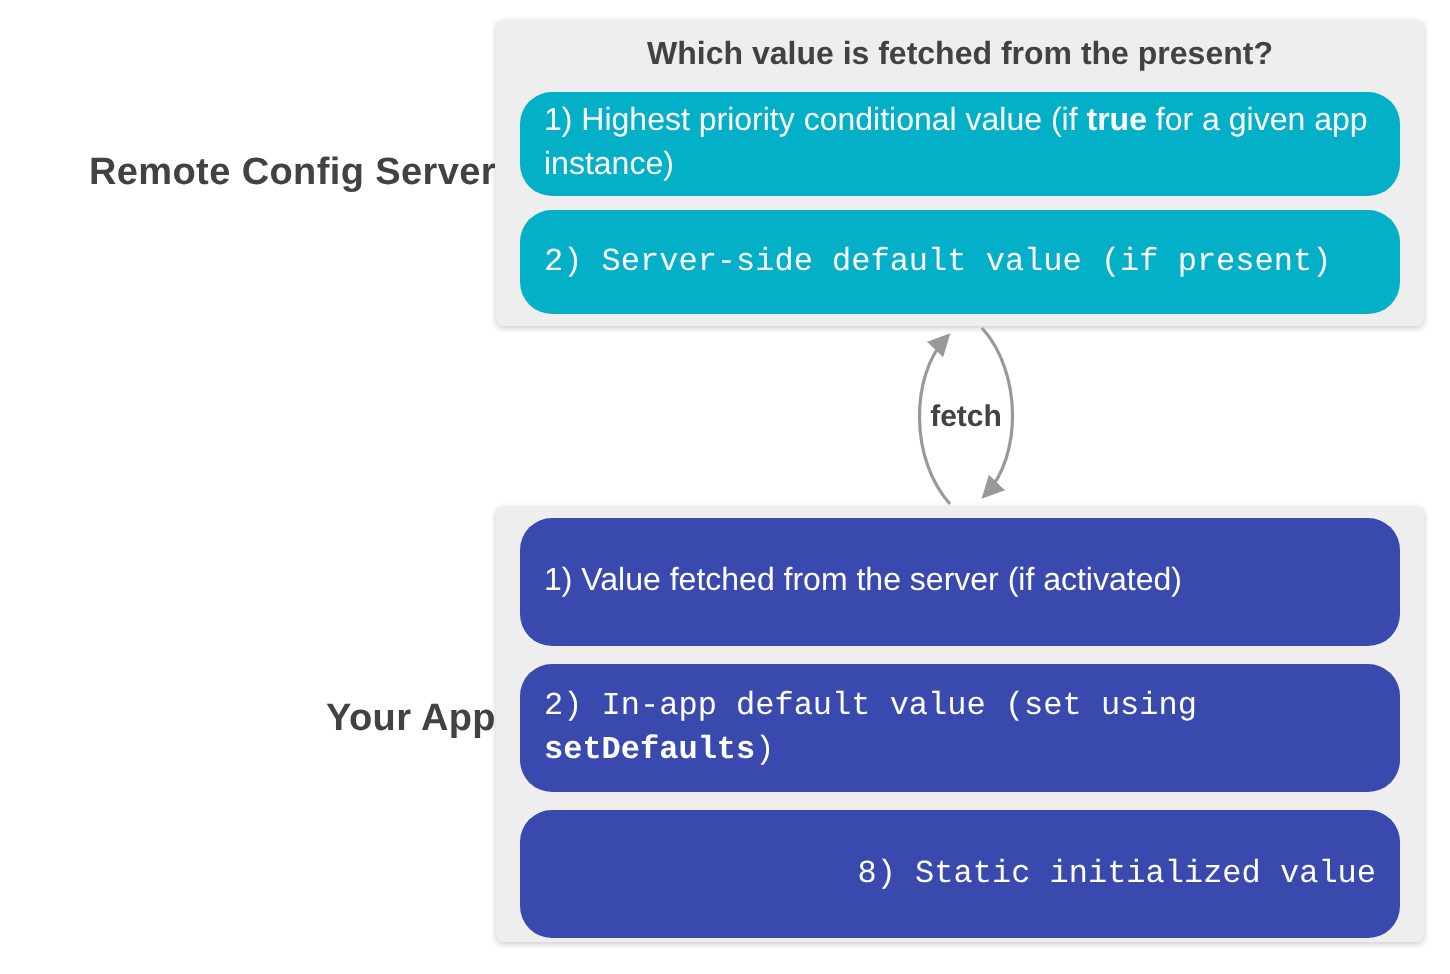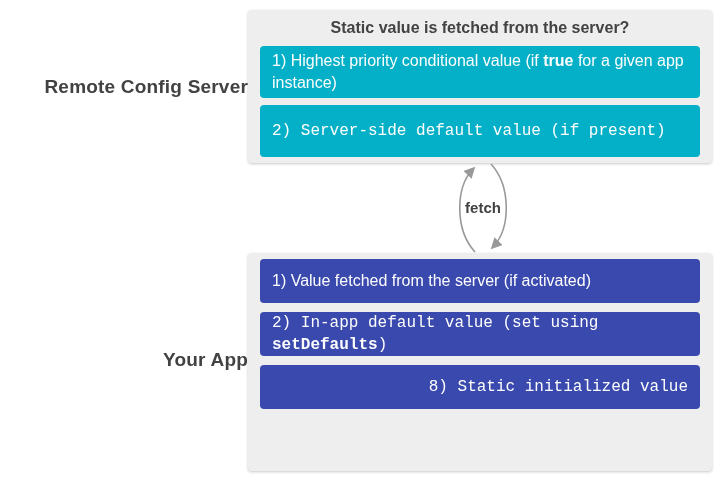--- a/index.html
+++ b/index.html
@@ -43,34 +43,34 @@
 
   .panel-title {
     font-size: 16px;
     font-weight: bold;
     color: var(--dark-text, #424242);
     text-align: center;
     line-height: 24px;
     margin-bottom: 6px;
   }
   .item {
-    border-radius: 4px;
+    border-radius: 16px;
     color: var(--light-text, #ffffff);
     font-size: 16px;
     line-height: 22px;
     padding: 0 12px;
     display: flex;
     align-items: center;
     box-sizing: border-box;
     width: 440px;
     margin: 0 auto;
   }
   .item + .item { margin-top: 7px; font-family: Liberation Mono, monospace; }
   .teal { background: var(--teal, #00afc6); height: 52px; }
-  .indigo { background: var(--indigo, #3a49ad); height: 44px; }
+  .indigo { background: var(--indigo, #3a49ad); height: 64px; }
   .app-panel .item + .item { margin-top: 9px; justify-content: flex-end; }
 
   .fetch-arrows {
     position: absolute;
     left: 433px;
     top: 162px;
     width: 100px;
     height: 92px;
   }
   .fetch-text {
@@ -88,21 +88,21 @@
 </head>
 <body>
 
 <div class="canvas">
 
   <div class="left-label server-label">Remote Config Server</div>
 
   <div class="left-label app-label">Your App</div>
 
   <div class="panel server-panel">
-    <div class="panel-title">Static value is fetched from the server?</div>
+    <div class="panel-title">Which value is fetched from the present?</div>
     <div class="item teal">
       <div><span>1) Highest priority conditional value (if </span><b>true</b><span> for a given app instance)</span></div>
     </div>
     <div class="item teal">
       <div><span>2) Server-side default value (if present)</span><b></b><span></span></div>
     </div>
   </div>
 
   <svg class="fetch-arrows" viewBox="0 0 100 92">
     <defs>

